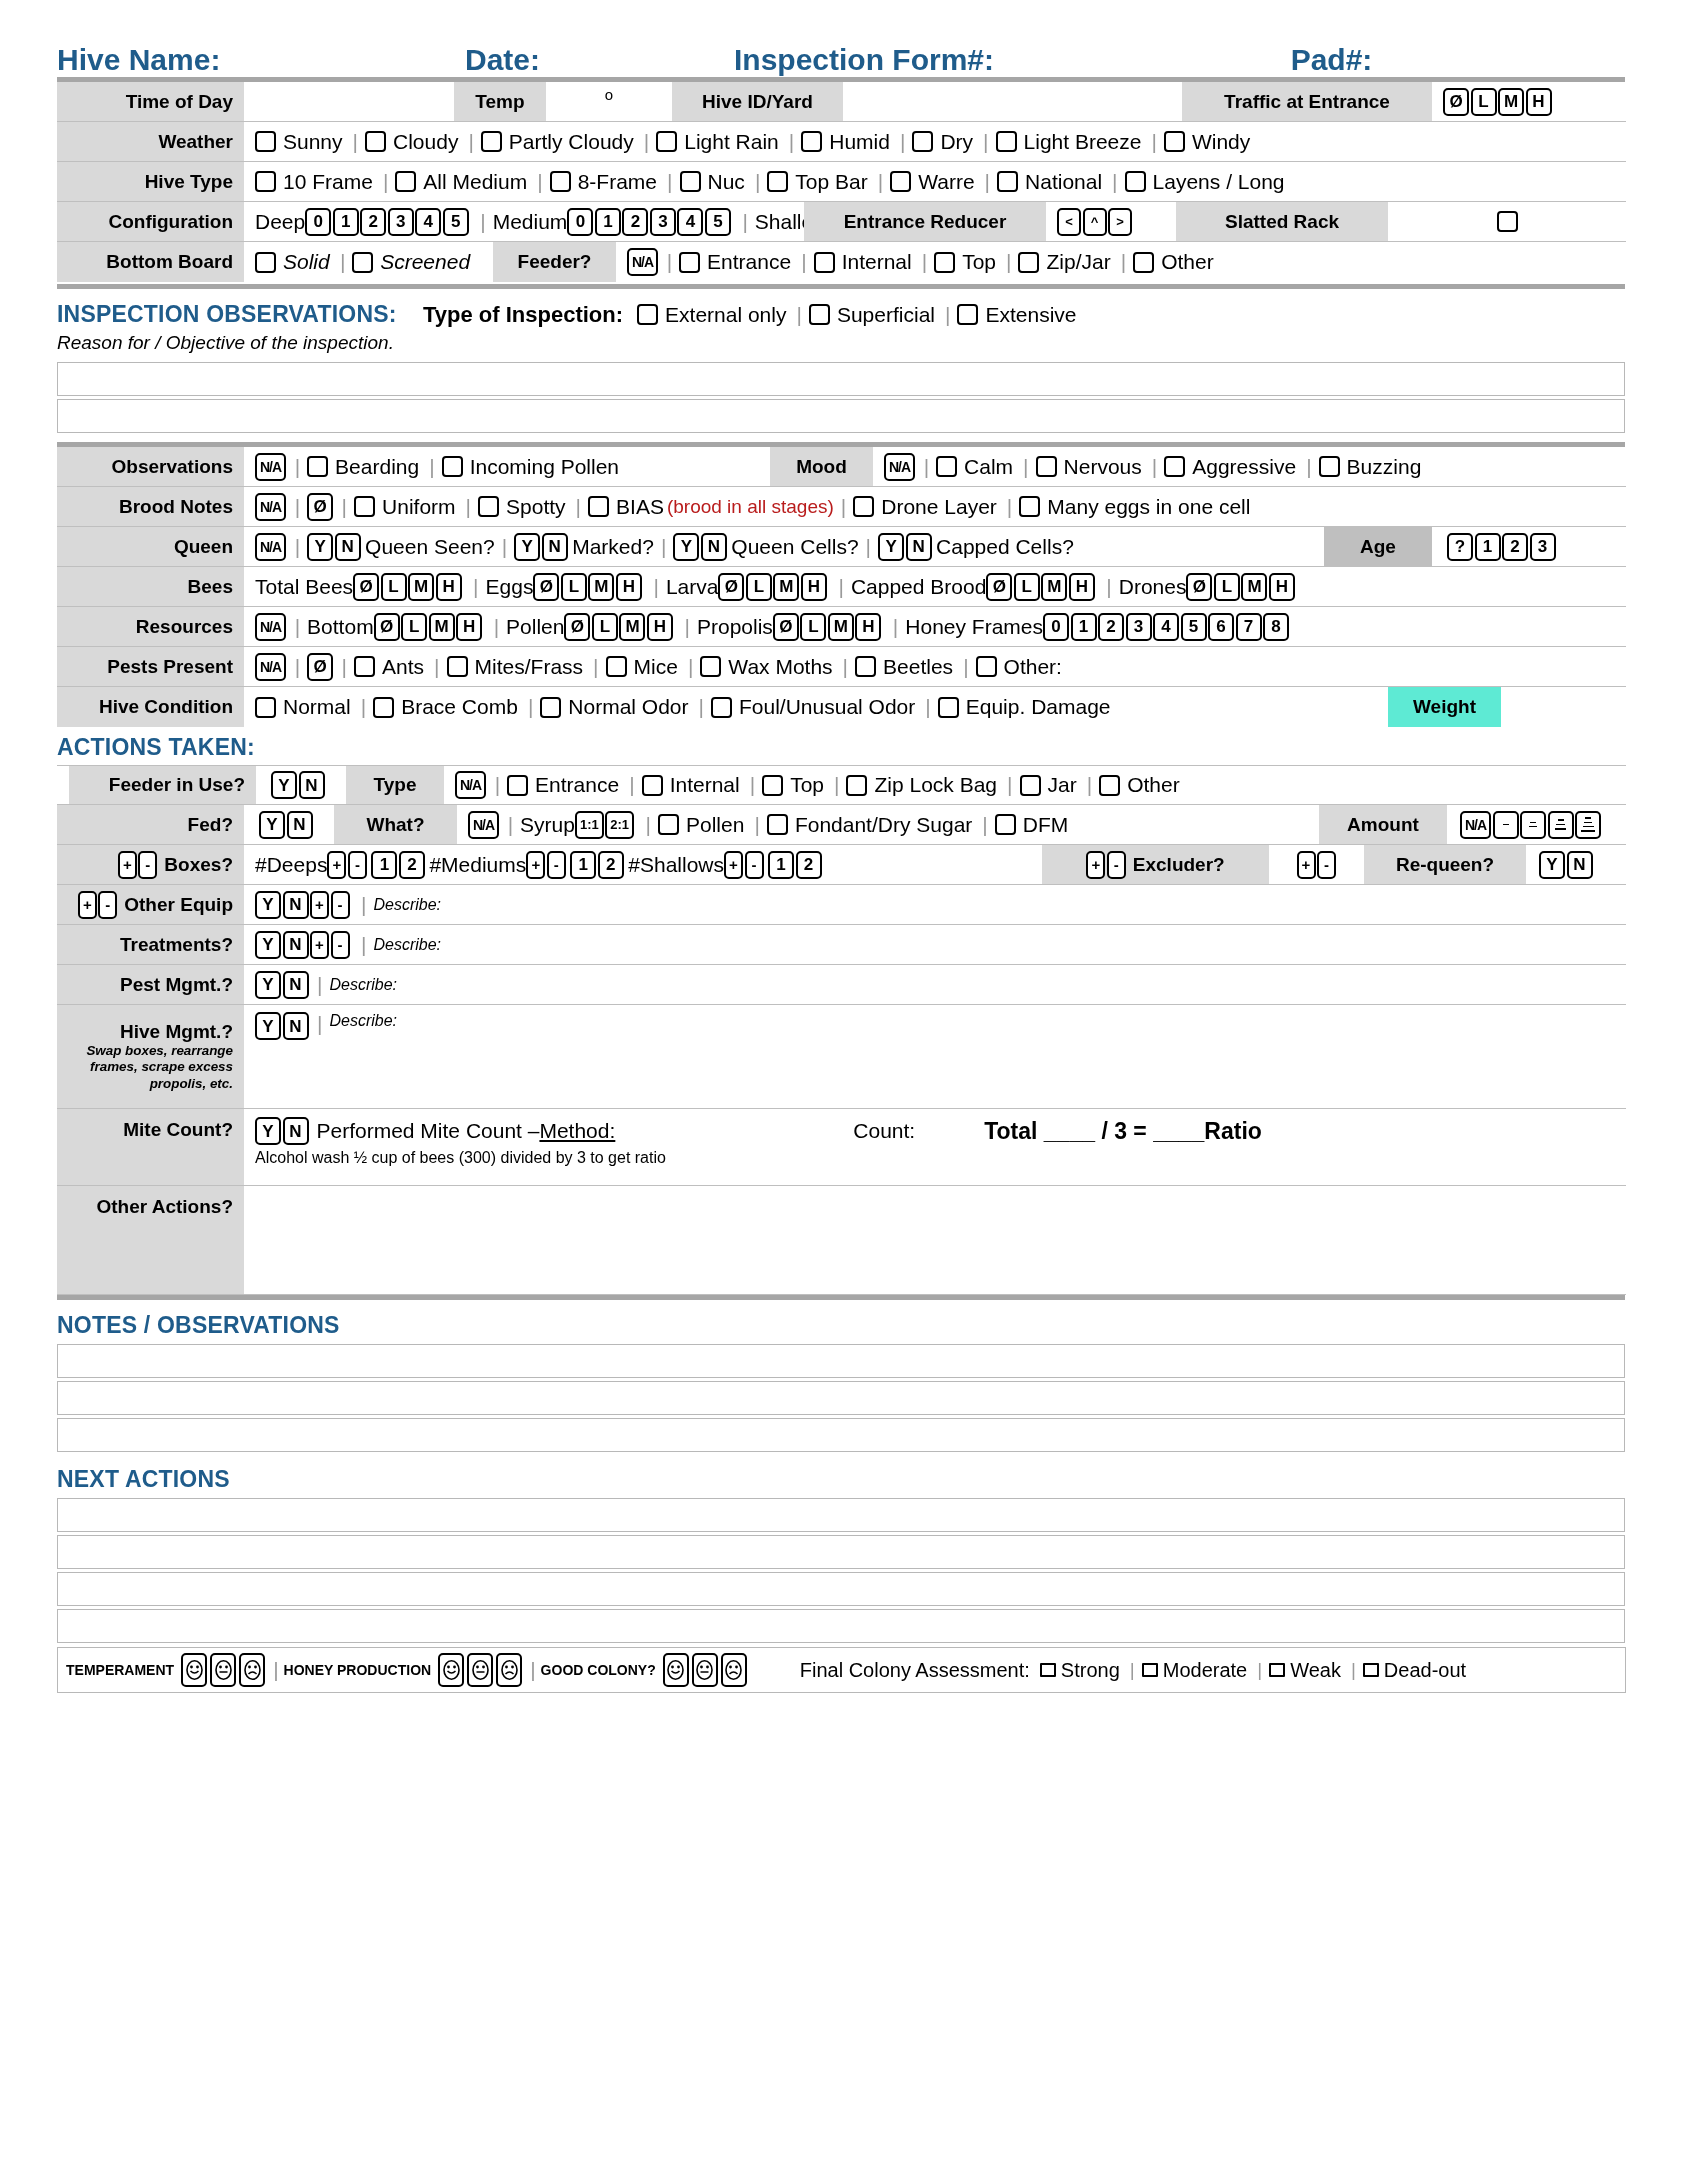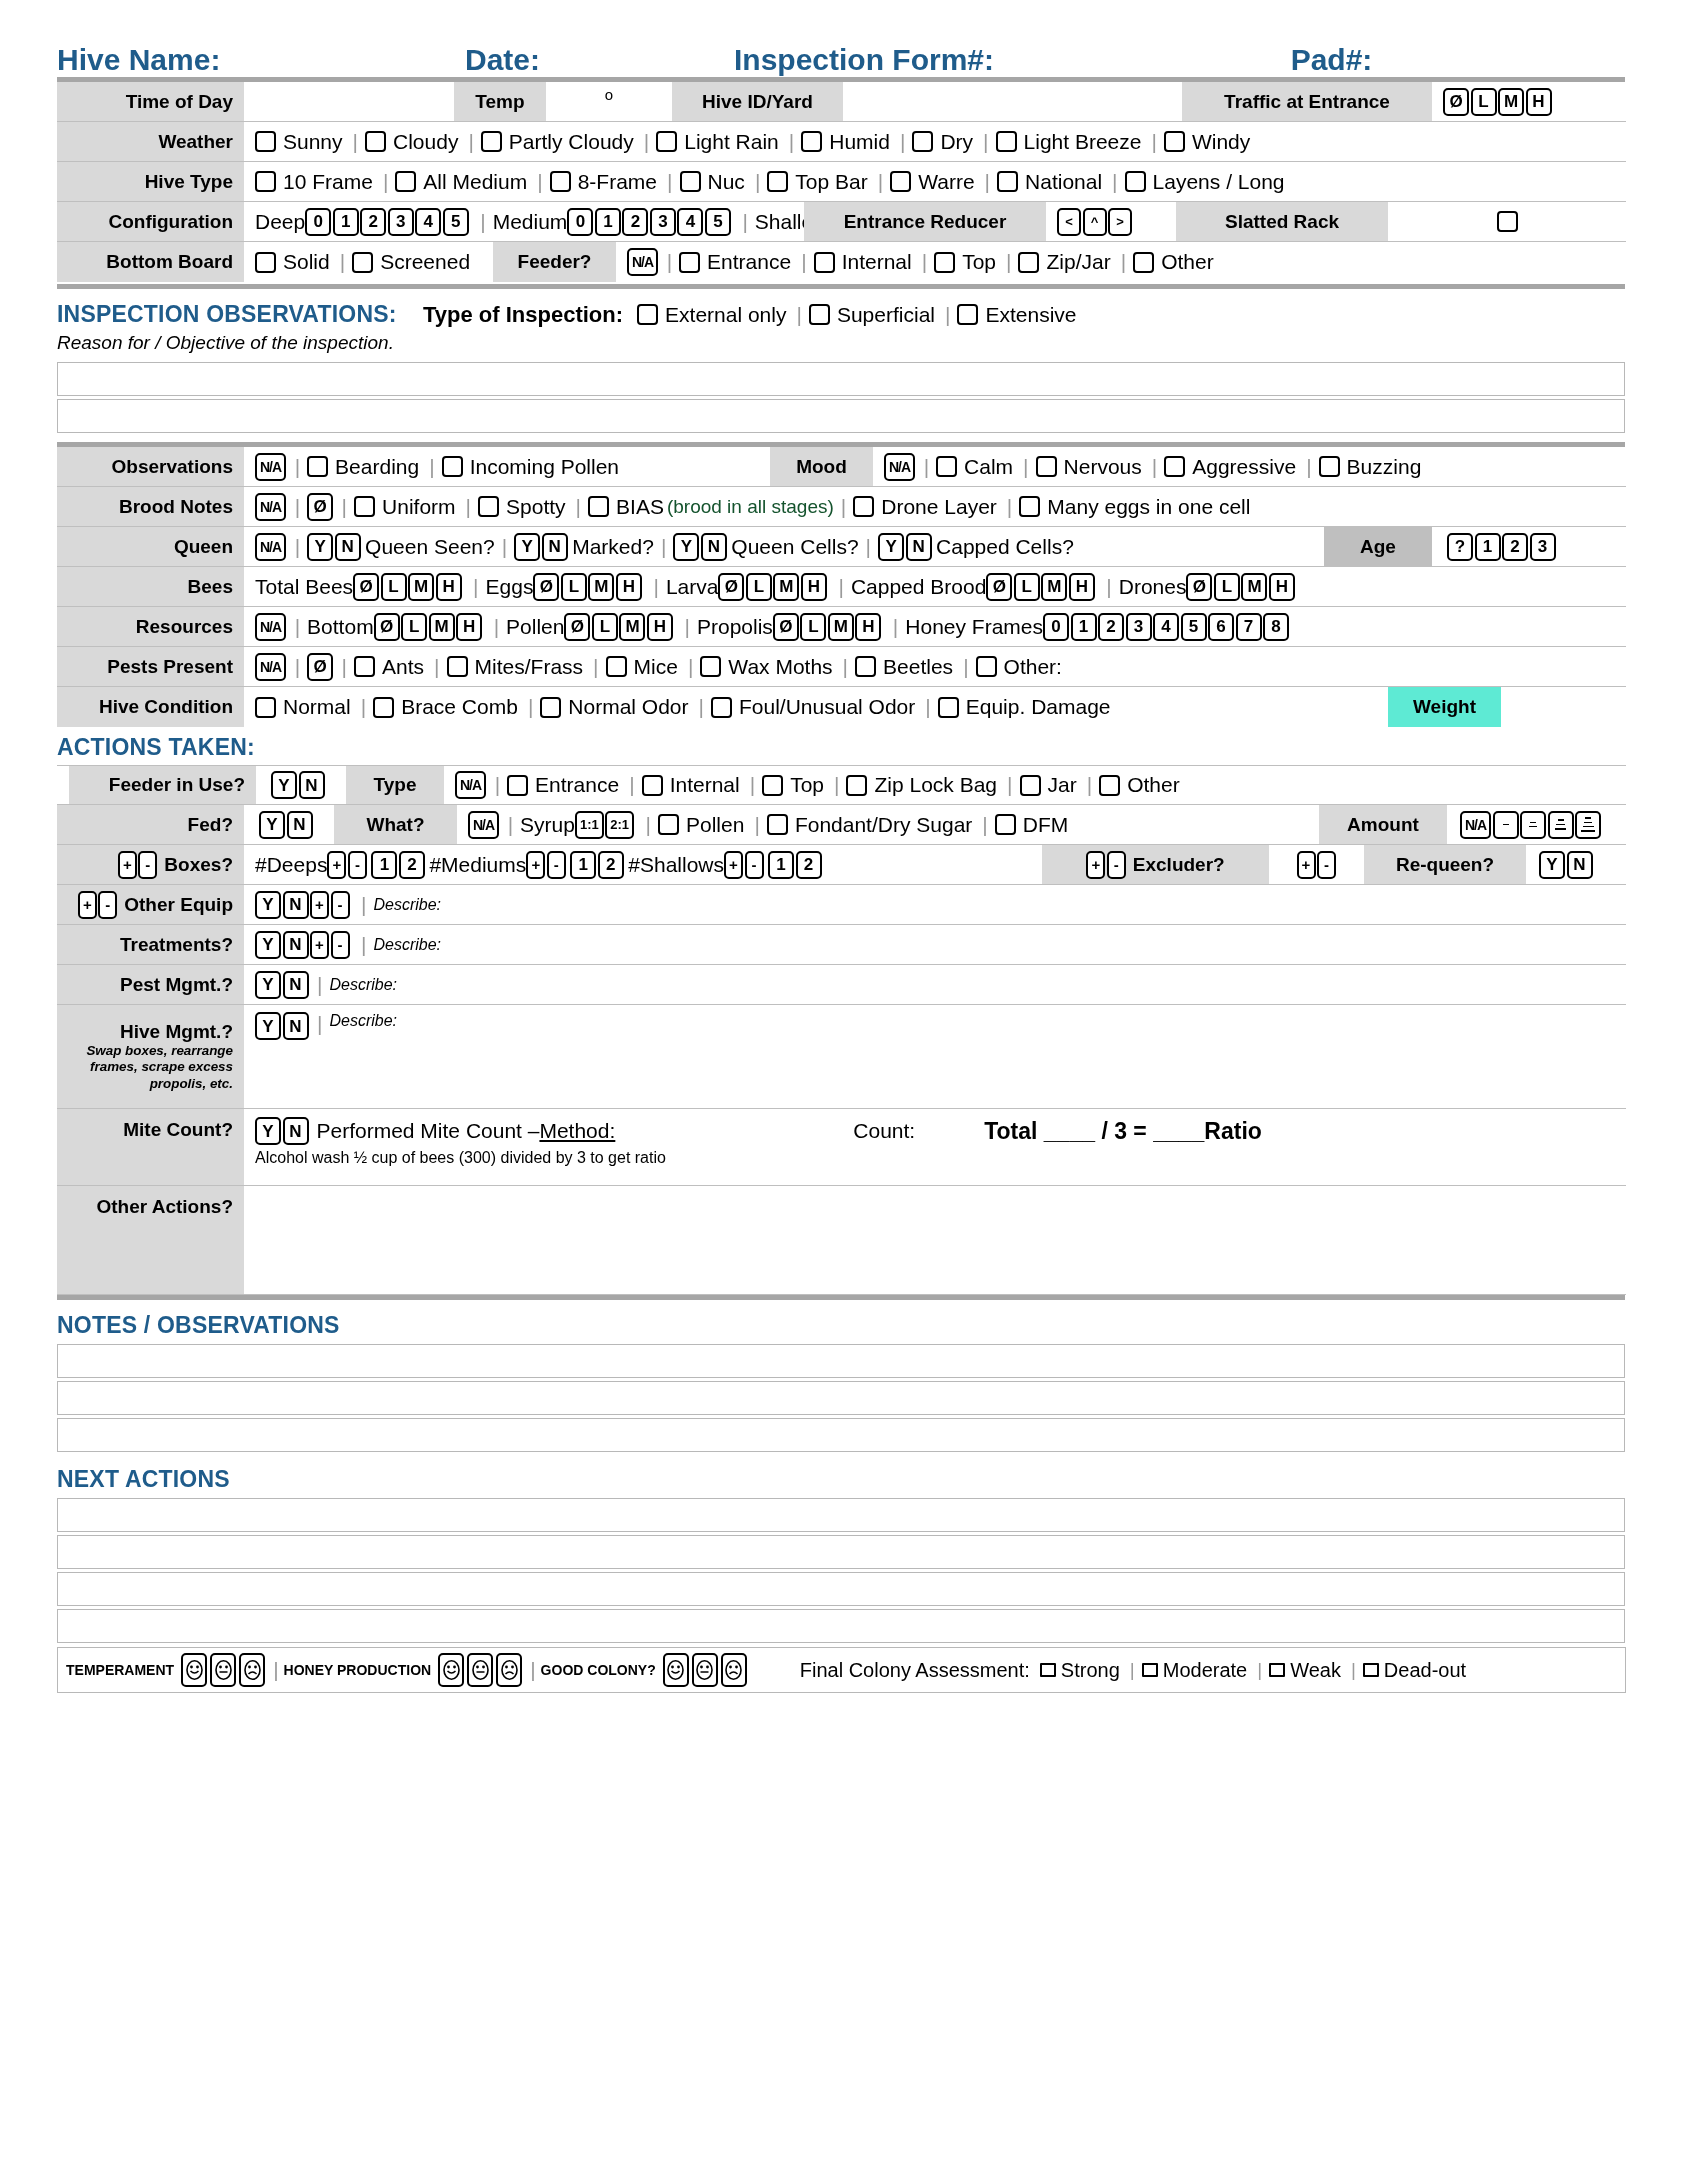--- a/index.html
+++ b/index.html
@@ -47,21 +47,21 @@
     font-size:17px; font-weight:bold; background:#fff; margin-right:1.5px; padding:0 3px; flex:none;
     line-height:1;
   }
   .bx.na { font-size:14px; letter-spacing:-1px; min-width:30px; }
   .bx.sm { font-size:13px; min-width:24px; }
   .bx.tiny { min-width:19px; font-size:15px; padding:0 2px; }
   .bxgrp { display:inline-flex; align-items:center; margin-right:3px; }
   .sep { color:#9a9a9a; margin:0 7px; font-size:21px; }
   .sep2 { color:#9a9a9a; margin:0 5px; font-size:21px; }
   .txt { font-size:21px; white-space:nowrap; }
-  .muted { color:#14532d; font-size:19px; }
+  .muted { color:#b91c1c; font-size:19px; }
 
   
   .sec-head { color:#1f5c8b; font-weight:bold; font-size:23px; letter-spacing:0.2px; }
 
   .bigfield { width:1568px; border:1px solid #b8b8b8; height:34px; background:#fff; }
   .noteline { width:1568px; border:1px solid #b8b8b8; height:34px; background:#fff; margin-top:3px; }
 
   .ital { font-style:italic; font-size:19px; }
   .ital.sm { font-size:16px; }
 
@@ -238,21 +238,21 @@
         </span>
       </div>
     <div class="lbl" style="width:213px;min-width:213px;justify-content:center;padding-right:0;">Slatted Rack</div>
     <div class="cell white" style="justify-content:center;padding-left:0;">
       <span class="cb" style="margin-right:0;"></span>
     </div>
   </div>
 
   <div class="row" style="border-bottom:none;">
     <div class="lbl">Bottom Board</div>
-    <div class="cell" style="flex:none;width:248px;" id="bb-opts">
+    <div class="cell" style="flex:none;width:248px;font-style:italic;" id="bb-opts">
         <span class="cbw">
           <span class="cb"></span>
           <span class="t">Solid</span>
         </span>
         <span class="sep">|</span>
         <span class="cbw">
           <span class="cb"></span>
           <span class="t">Screened</span>
         </span>
       </div>

